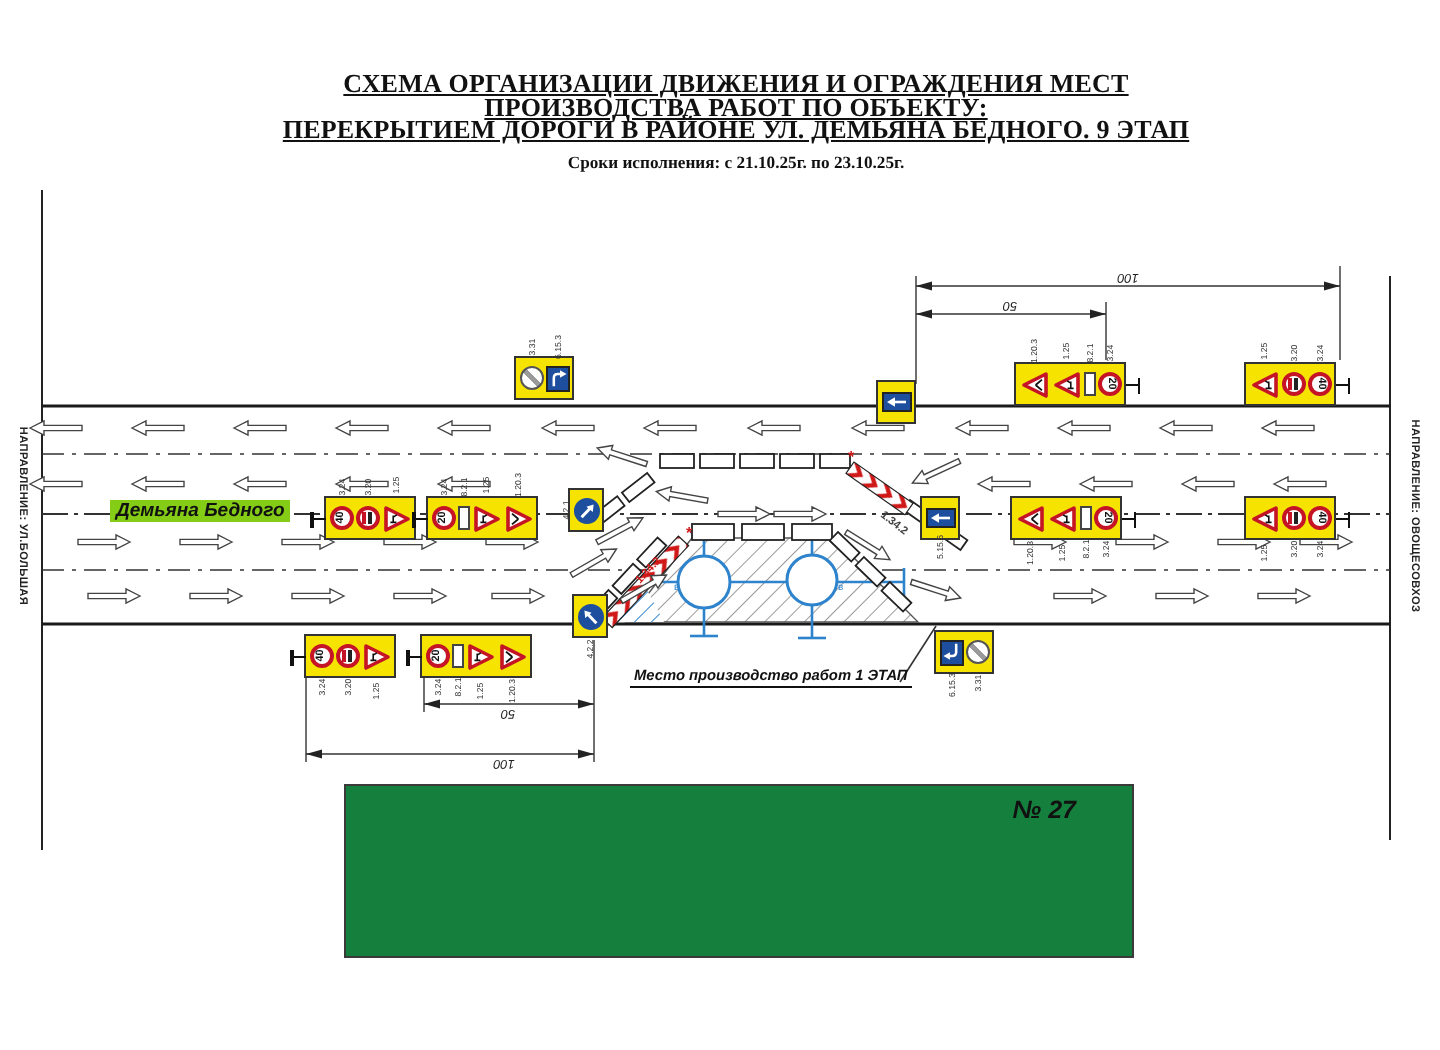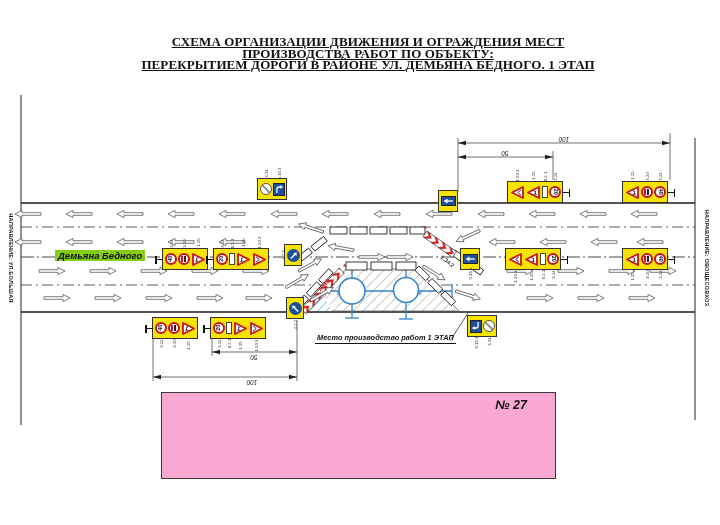--- a/index.html
+++ b/index.html
@@ -14,21 +14,21 @@
   .dir-label{position:absolute;width:240px;height:10px;font-size:5.6px;font-weight:bold;
              text-align:center;transform:rotate(90deg);letter-spacing:.2px;color:#222;}
   .dir-left{left:-111px;top:253px;}
   .dir-right{left:585px;top:253px;}
   
   .street-name{position:absolute;left:55px;top:250px;font-size:9.5px;font-weight:bold;
                font-style:italic;background:#84cc16;padding:0 3px;}
   .wz-label{position:absolute;left:315px;top:333px;font-size:7.4px;font-weight:bold;font-style:italic;
             border-bottom:.9px solid #111;padding:0 2px 1px 2px;background:transparent;text-align:center;}
   
-  .stamp-frame{position:absolute;left:161px;top:392px;width:393px;height:85px;border:1.1px solid #3a3a3a;background:#f9a8d4;text-decoration:underline;}
+  .stamp-frame{position:absolute;left:172px;top:392px;width:393px;height:85px;border:1.1px solid #3a3a3a;background:#15803d;text-decoration:underline;}
   .sheet-no{position:absolute;right:28px;top:5px;font-size:12.5px;font-weight:bold;font-style:italic;}
   
   .sign-panel{position:absolute;display:flex;align-items:center;gap:1px;background:var(--panel-yellow);
               border:.7px solid #333;padding:1.5px 1.5px;height:17px;z-index:6;}
   .sign-item{position:relative;display:flex;align-items:center;justify-content:center;}
   .code-label{position:absolute;display:block;width:18px;font-size:4.3px;color:#333;text-align:center;
               transform-origin:center;pointer-events:none;white-space:nowrap;}
   .code-label.top{left:50%;top:-12px;transform:translateX(-50%) rotate(-90deg);}
   .code-label.bottom{left:50%;bottom:-12px;transform:translateX(-50%) rotate(-90deg);}
   .code-label.left{left:-13px;top:50%;transform:translateY(-50%) rotate(-90deg);}
@@ -56,21 +56,22 @@
   .dim-txt{font-size:6.4px;font-style:italic;fill:#222;text-anchor:middle;}
   .chev-txt{font-size:5.6px;font-weight:bold;}
 </style>
 </head>
 <body>
 
 <div class="canvas">
 
   <div class="title-block">
     <div class="title-line">СХЕМА ОРГАНИЗАЦИИ ДВИЖЕНИЯ И ОГРАЖДЕНИЯ МЕСТ ПРОИЗВОДСТВА РАБОТ ПО ОБЪЕКТУ:</div>
-    <div class="title-line">ПЕРЕКРЫТИЕМ ДОРОГИ В РАЙОНЕ УЛ. ДЕМЬЯНА БЕДНОГО. 1 ЭТАП</div>
+    <div class="title-line">ПЕРЕКРЫТИЕМ ДОРОГИ В РАЙОНЕ УЛ. ДЕМЬЯНА БЕДНОГО. 9 ЭТАП</div>
+    <div class="title-dates">Сроки исполнения: с 21.10.25г. по 23.10.25г.</div>
   </div>
 
   <div class="dir-label dir-left">НАПРАВЛЕНИЕ: УЛ.БОЛЬШАЯ</div>
   <div class="dir-label dir-right">НАПРАВЛЕНИЕ: ОВОЩЕСОВХОЗ</div>
 
   <svg id="road-svg" width="720" height="525" viewBox="0 0 720 525" style="position:absolute;left:0;top:0;">
     <defs>
       <path id="arL" d="M-13,0 L-6,-3.6 L-6,-1.3 L13,-1.3 L13,1.3 L-6,1.3 L-6,3.6 Z" fill="#fff" stroke="#444" stroke-width="0.7"></path>
       <path id="arR" d="M13,0 L6,-3.6 L6,-1.3 L-13,-1.3 L-13,1.3 L6,1.3 L6,3.6 Z" fill="#fff" stroke="#444" stroke-width="0.7"></path>
       <pattern id="hatch" width="7" height="7" patternUnits="userSpaceOnUse" patternTransform="rotate(45)">

